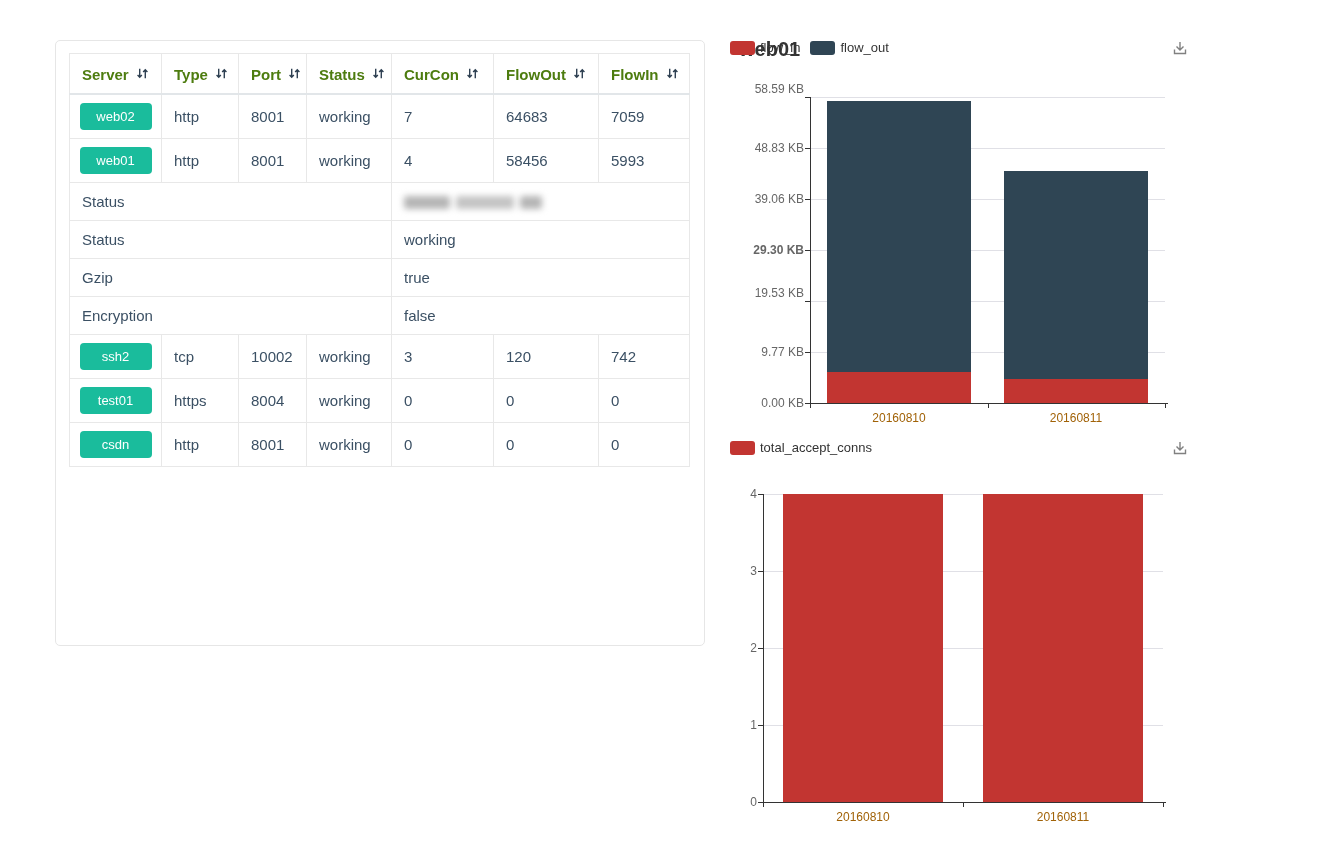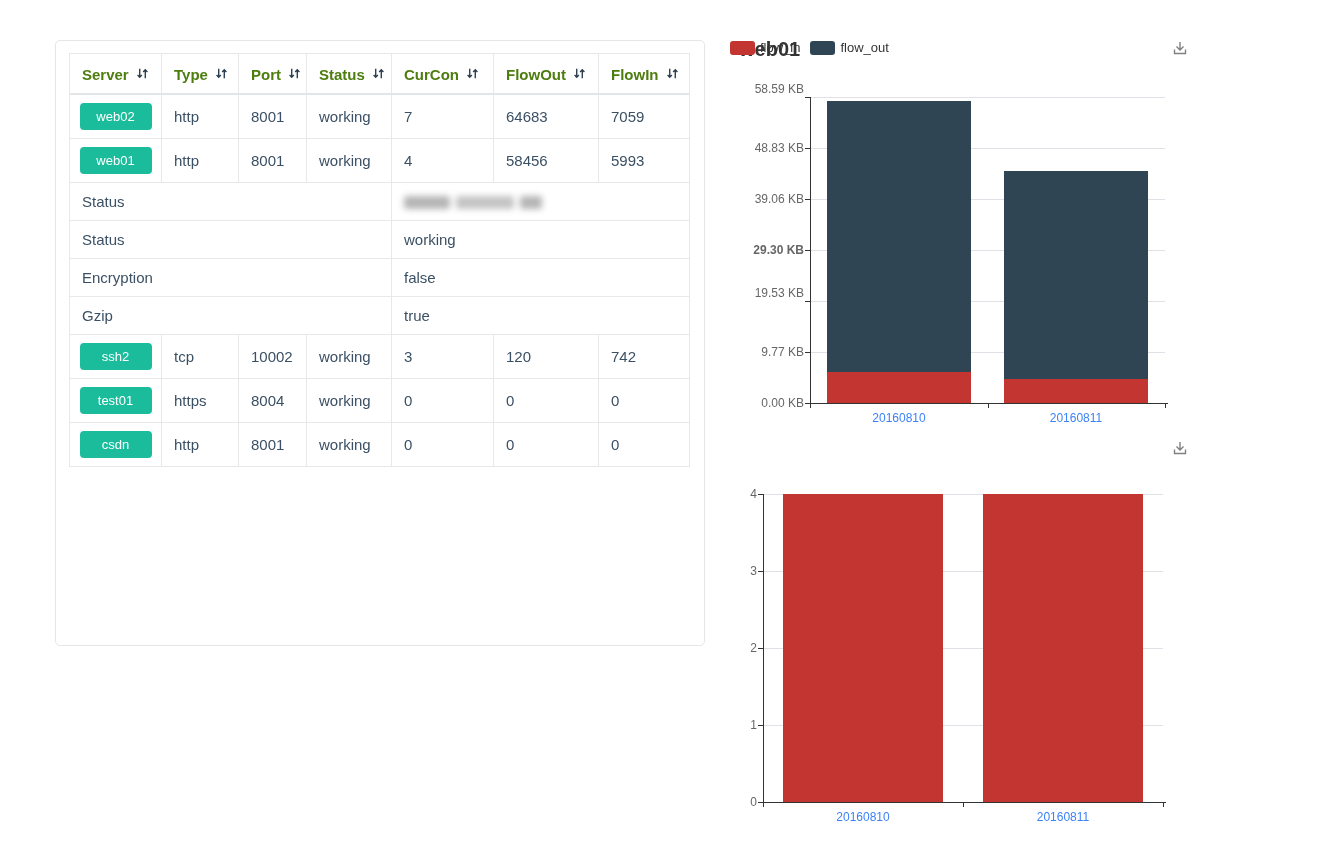--- a/index.html
+++ b/index.html
@@ -34,21 +34,21 @@
   .legend{position:absolute;left:0;right:0;top:10px;display:flex;justify-content:flex-start;align-items:center;gap:10px;}
   .legend-item{display:flex;align-items:center;gap:5px;cursor:pointer;}
   .legend-swatch{width:25px;height:14px;border-radius:3px;background:#ccc;}
   .legend-label{font-size:13px;color:#333;}
   .dl{position:absolute;right:11px;top:10px;cursor:pointer;}
   .plot-layer{position:absolute;left:0;top:0;right:0;bottom:0;}
   .gl{position:absolute;height:1px;background:#e0e0e6;}
   .ax{position:absolute;background:#333;}
   .tick{position:absolute;background:#333;}
   .ylab{position:absolute;font-size:12px;color:#666;text-align:right;line-height:14px;}
-  .xlab{position:absolute;font-size:12px;color:#3b82f6;text-align:center;line-height:14px;}
+  .xlab{position:absolute;font-size:12px;color:#a16207;text-align:center;line-height:14px;}
   .bar{position:absolute;}
 </style>
 </head>
 <body>
 
 <div class="page">
 
   <div class="card">
     <table class="tbl">
       <colgroup>
@@ -113,26 +113,26 @@
                 <i class="blob b2"></i>
                 <i class="blob b3"></i>
               </span>
           </td>
         </tr>
         <tr class="kv">
           <td colspan="4">Status</td>
           <td colspan="3">working</td>
         </tr>
         <tr class="kv">
+          <td colspan="4">Gzip</td>
+          <td colspan="3">true</td>
+        </tr>
+        <tr class="kv">
           <td colspan="4">Encryption</td>
           <td colspan="3">false</td>
-        </tr>
-        <tr class="kv">
-          <td colspan="4">Gzip</td>
-          <td colspan="3">true</td>
         </tr>
 
         <tr>
           <td class="c-server"><span class="badge">ssh2</span></td>
           <td>tcp</td>
           <td>10002</td>
           <td>working</td>
           <td>3</td>
           <td>120</td>
           <td>742</td>
@@ -204,20 +204,26 @@
         <div class="bar" style="left: 97px; top: 342px; width: 144px; height: 31px; background: rgb(194, 53, 49);"></div>
         <div class="bar" style="left: 97px; top: 71px; width: 144px; height: 271px; background: rgb(47, 69, 84);"></div>
         <div class="xlab" style="left: 109px; top: 381px; width: 120px;">20160810</div>
         <div class="bar" style="left: 274px; top: 349px; width: 144px; height: 24px; background: rgb(194, 53, 49);"></div>
         <div class="bar" style="left: 274px; top: 141px; width: 144px; height: 208px; background: rgb(47, 69, 84);"></div>
         <div class="xlab" style="left: 286px; top: 381px; width: 120px;">20160811</div>
       </div>
   </div>
 
   <div class="chart" id="chartB">
+    <div class="legend">
+      <div class="legend-item">
+        <span class="legend-swatch" style="background: rgb(194, 53, 49);"></span>
+        <span class="legend-label">total_accept_conns</span>
+      </div>
+    </div>
     <svg class="dl" width="18" height="18" viewBox="0 0 18 18">
       <path d="M9 2 L9 10 M5.5 6.5 L9 10 L12.5 6.5" stroke="#808080" stroke-width="1.4" fill="none"></path>
       <path d="M3.5 9.5 L3.5 13.5 L14.5 13.5 L14.5 9.5" stroke="#808080" stroke-width="1.4" fill="none"></path>
     </svg>
     <div class="plot-layer">
         <div class="gl" style="left: 33px; top: 64px; width: 400px;"></div>
         <div class="ylab" style="left: 0px; top: 57px; width: 27px;">4</div>
         <div class="tick" style="left: 28px; top: 64px; width: 5px; height: 1px;"></div>
         <div class="gl" style="left: 33px; top: 141px; width: 400px;"></div>
         <div class="ylab" style="left: 0px; top: 134px; width: 27px;">3</div>

